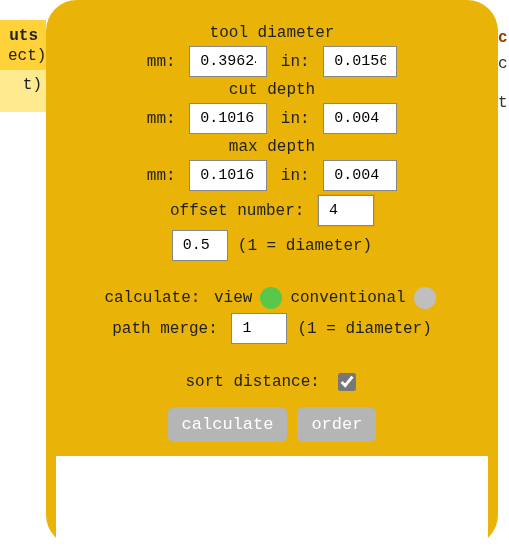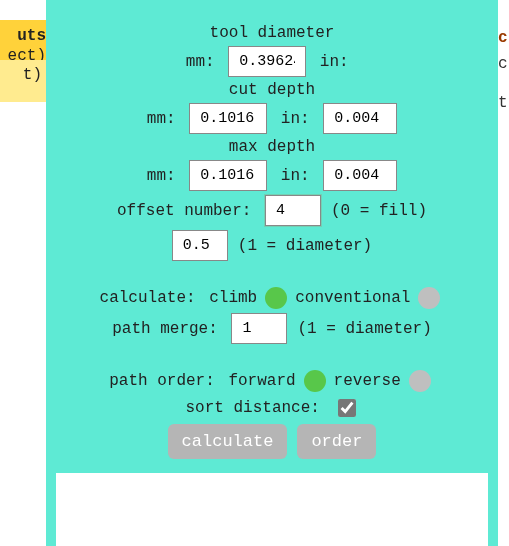--- a/index.html
+++ b/index.html
@@ -16,22 +16,22 @@
   }
   .left-panel {
     position: absolute;
     left: 0;
     top: 20px;
     width: 46px;
     height: 115px;
   }
   .left-panel .yellow1 {
     background: #ffd23a;
-    height: 40px;
-    padding: 6px 0;
+    height: 50px;
+    padding: 6px 8px;
     text-align: right;
     line-height: 1.25;
     overflow: hidden;
   }
   .left-panel .yellow1 .bold { font-weight: bold; }
   .left-panel .yellow2 {
     background: #ffeb8f;
     height: 42px;
     padding: 6px 4px;
     text-align: right;
@@ -53,22 +53,23 @@
     top:0; left:180px;
     width:70px; height:14px;
     background:#bfbfbf;
   }
   .main {
     position: absolute;
     left: 46px;
     right: 11px;
     top: 0;
     bottom: 0;
-    background: #5eead4;
+    background: #eab308;
     padding: 20px 10px 10px 10px;
+    border-radius: 31px;
   }
   .section-title {
     text-align: center;
     margin-top: 4px;
   }
   .row {
     display: flex;
     justify-content: center;
     align-items: center;
     gap: 4px;
@@ -106,21 +107,21 @@
   .radio-on { background: #58c74a; }
   .radio-off { background: #bfbfbf; }
   input[type="checkbox"] {
     width:18px; height:18px;
     accent-color:#777;
   }
   .btns {
     display:flex;
     justify-content:center;
     gap:10px;
-    margin-top:4px;
+    margin-top:13px;
   }
   .btn {
     background:#b5b5b5;
     color:#fff;
     border:none;
     border-radius:6px;
     padding:8px 14px;
     font-family:inherit;
     font-size:17px;
   }
@@ -152,20 +153,21 @@
   <div class="c3">t</div>
 </div>
 
 <div class="main">
 
   <div class="section-title">tool diameter</div>
   <div class="row">
     <span class="lbl">mm: </span>
     <input type="text" class="mm" value="0.39624" style="">
     <span class="lbl"> in: </span>
+    <input type="text" class="in" value="0.0156" style="">
   </div>
 
   <div class="section-title">cut depth</div>
   <div class="row">
     <span class="lbl">mm: </span>
     <input type="text" class="mm" value="0.1016" style="">
     <span class="lbl"> in: </span>
     <input type="text" class="in" value="0.004" style="">
   </div>
 
@@ -173,53 +175,45 @@
   <div class="row">
     <span class="lbl">mm: </span>
     <input type="text" class="mm" value="0.1016" style="">
     <span class="lbl"> in: </span>
     <input type="text" class="in" value="0.004" style="">
   </div>
 
   <div class="row">
     <span class="lbl">offset number: </span>
     <input type="text" class="short focused" value="4" style="">
-    <span class="note">(0 = fill)</span>
   </div>
 
   <div class="row">
     <input type="text" class="short" value="0.5" style="">
     <span class="note">(1 = diameter)</span>
   </div>
 
   <div class="spacer"></div>
 
   <div class="row">
     <span class="lbl">calculate: </span>
-    <span>climb</span>
+    <span>view</span>
     <span class="radio-dot radio-on"></span>
     <span>conventional</span>
     <span class="radio-dot radio-off"></span>
   </div>
 
   <div class="row">
     <span class="lbl">path merge: </span>
     <input type="text" class="short" value="1" style="">
     <span class="note">(1 = diameter)</span>
   </div>
 
   <div class="spacer"></div>
 
-  <div class="row">
-    <span class="lbl">path order: </span>
-    <span>forward</span>
-    <span class="radio-dot radio-on"></span>
-    <span>reverse</span>
-    <span class="radio-dot radio-off"></span>
-  </div>
 
   <div class="row">
     <span class="lbl">sort distance: </span>
     <input type="checkbox" checked="" style="">
   </div>
 
   <div class="btns">
     <button class="btn">calculate</button>
     <button class="btn">order</button>
   </div>

